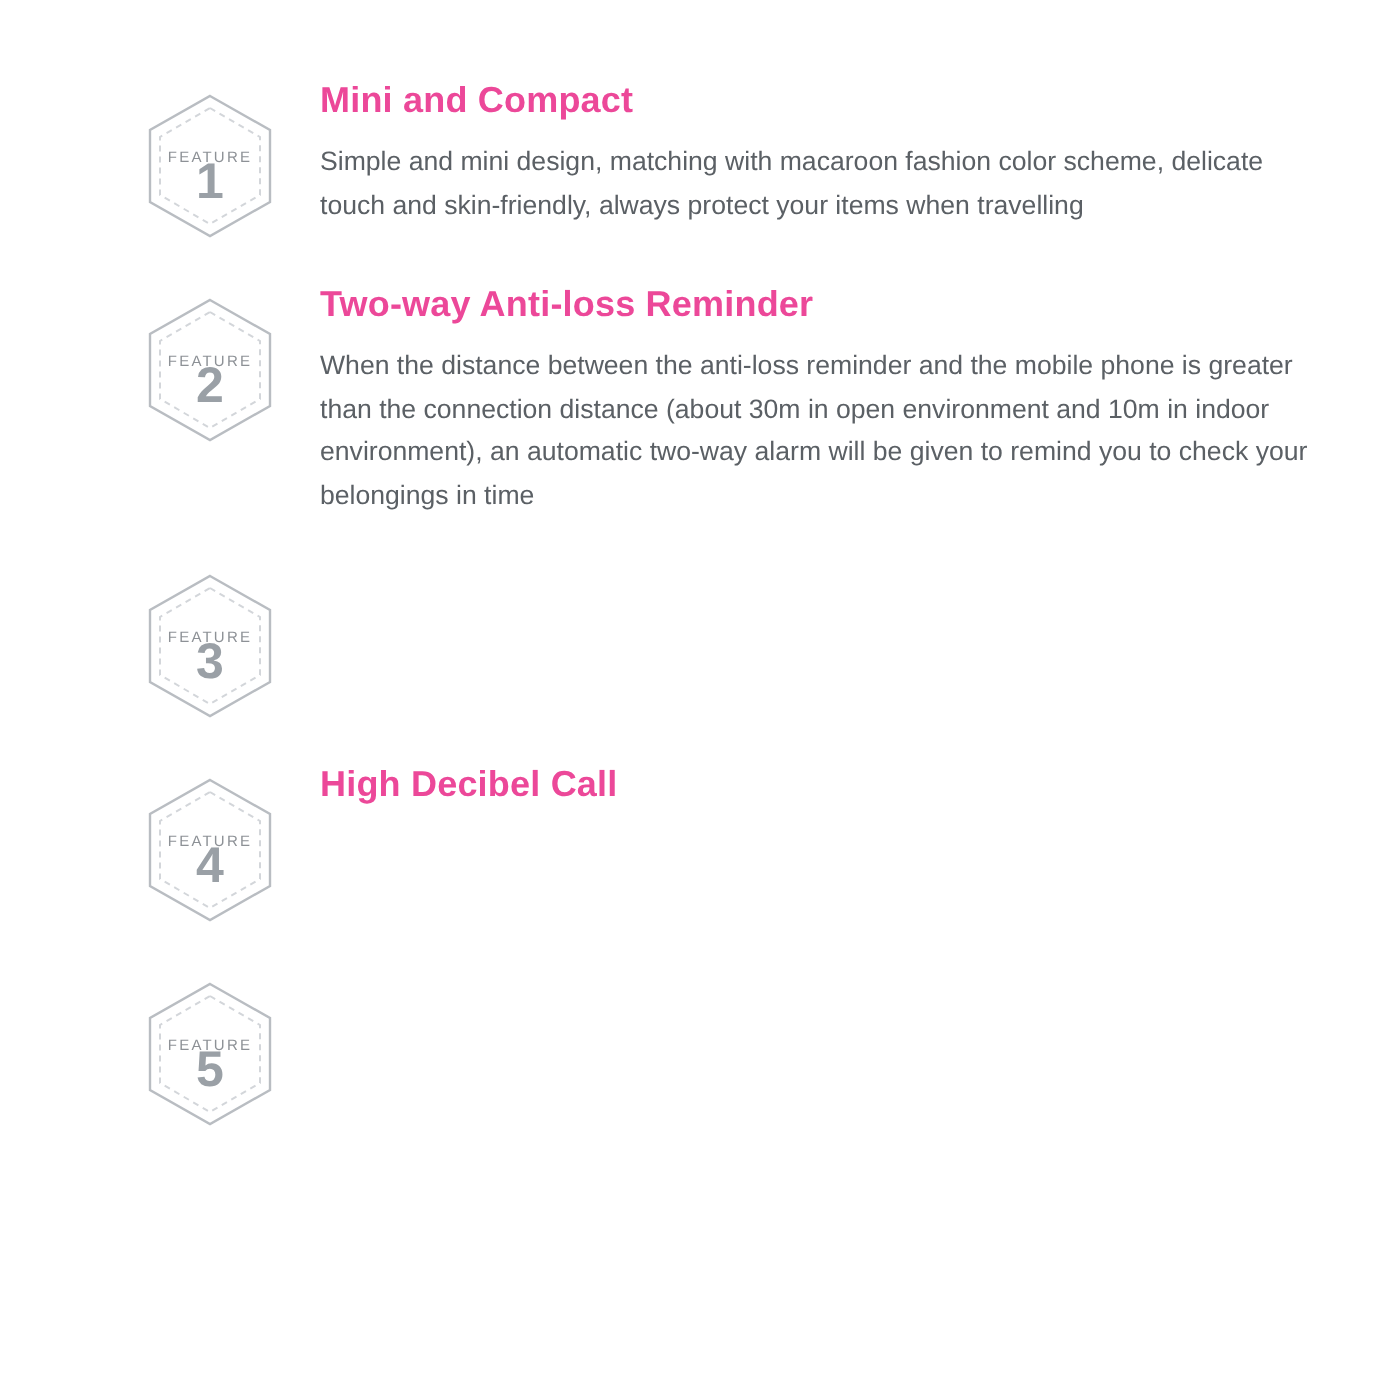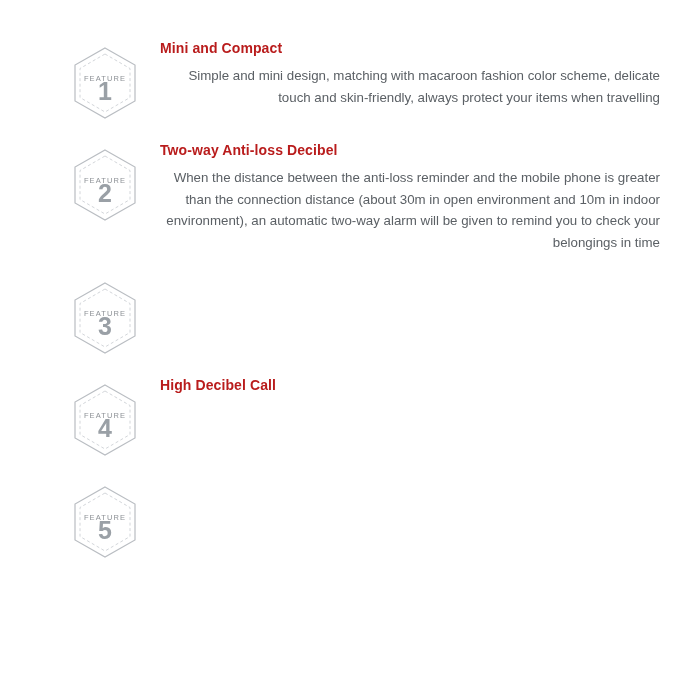--- a/index.html
+++ b/index.html
@@ -60,33 +60,32 @@
     font-weight: bold;
     color: #9aa0a6;
     line-height: 1;
     font-family: "Liberation Sans", sans-serif;
   }
   .content {
     flex: 1 1 auto;
     padding-right: 10px;
   }
   .feature-title {
-    font-size: 14px;
+    font-size: 18px;
     font-weight: bold;
-    color: #b91c1c;
+    color: #ec4899;
     margin: 0 0 9px 0;
     letter-spacing: 0.1px;
   }
   .feature-desc {
     font-size: 13.3px;
     color: #5b6065;
     line-height: 1.62;
     margin: 0;
     max-width: 500px;
-    text-align: right;
   }
 </style>
 </head>
 <body>
 
 <div class="page">
 
   <div class="feature-row">
     <div class="badge-wrap">
       <div class="hex">
@@ -109,21 +108,21 @@
       <div class="hex">
         <svg width="66" height="74" viewBox="0 0 66 74">
           <polygon points="33,2 63,19 63,55 33,72 3,55 3,19" fill="none" stroke="#b9bdc2" stroke-width="1.2"></polygon>
           <polygon points="33,8 58,22.5 58,51.5 33,66 8,51.5 8,22.5" fill="none" stroke="#d3d6da" stroke-width="1" stroke-dasharray="3,2.5"></polygon>
         </svg>
         <div class="hex-num">2</div>
         <div class="hex-label">FEATURE</div>
       </div>
     </div>
     <div class="content">
-      <h2 class="feature-title">Two-way Anti-loss Decibel</h2>
+      <h2 class="feature-title">Two-way Anti-loss Reminder</h2>
       <p class="feature-desc">When the distance between the anti-loss reminder and the mobile phone is greater than the connection distance (about 30m in open environment and 10m in indoor environment), an automatic two-way alarm will be given to remind you to check your belongings in time</p>
     </div>
   </div>
 
   <div class="feature-row">
     <div class="badge-wrap">
       <div class="hex">
         <svg width="66" height="74" viewBox="0 0 66 74">
           <polygon points="33,2 63,19 63,55 33,72 3,55 3,19" fill="none" stroke="#b9bdc2" stroke-width="1.2"></polygon>
           <polygon points="33,8 58,22.5 58,51.5 33,66 8,51.5 8,22.5" fill="none" stroke="#d3d6da" stroke-width="1" stroke-dasharray="3,2.5"></polygon>

